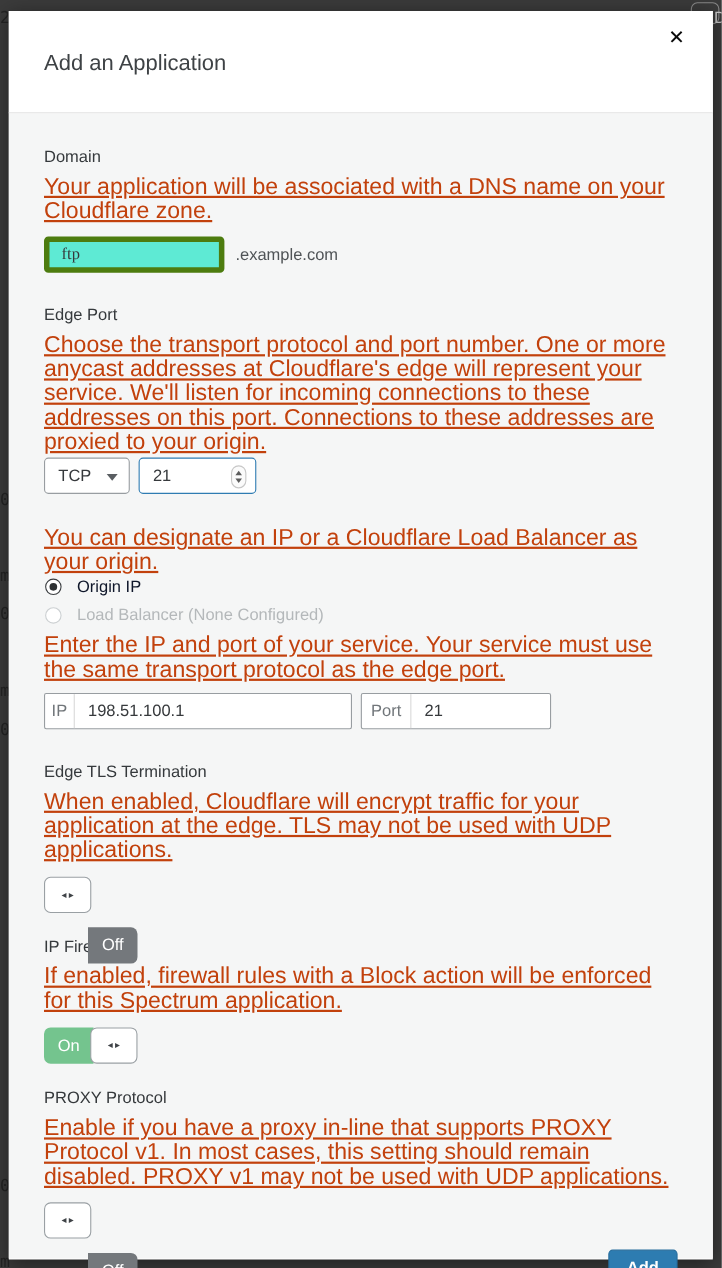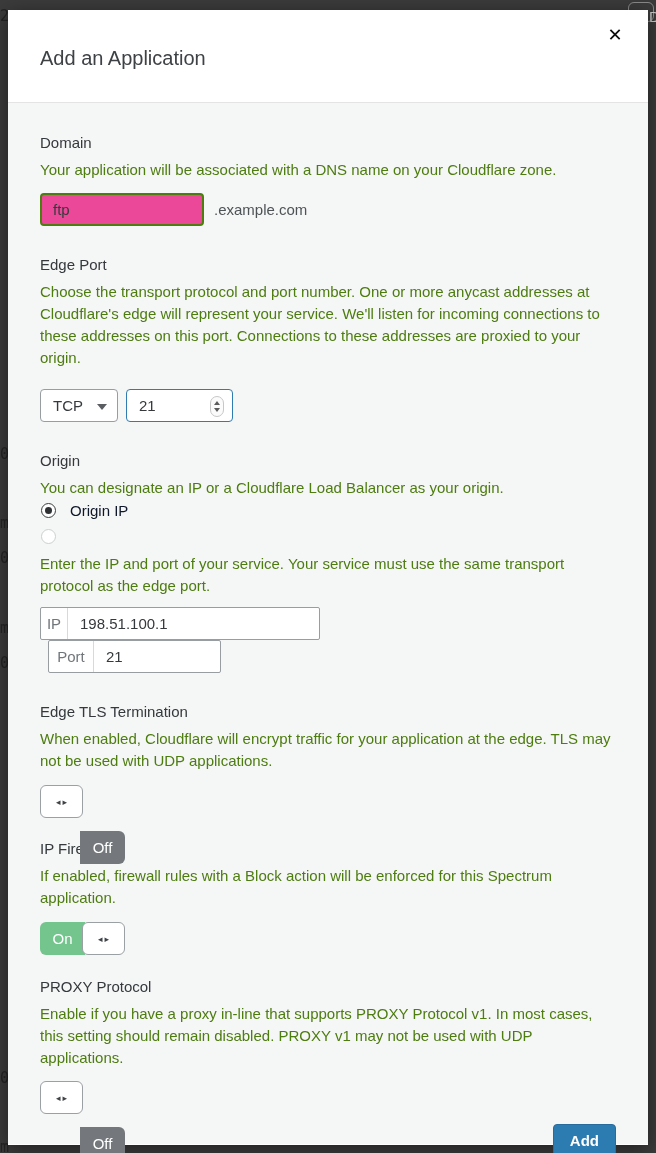--- a/index.html
+++ b/index.html
@@ -39,33 +39,33 @@
     width:26px; height:26px; border:none; background:transparent;
     font-family:"DejaVu Sans",sans-serif;
     font-size:18px; font-weight:700; color:#0a0a0a; cursor:pointer; line-height:26px; text-align:center;
   }
   .modal-body {
     height:1041px; background:#f5f6f6;
     padding:30px 32px 0 32px;
   }
   
   .section-label { font-size:15px; line-height:20px; font-weight:400; color:#35393c; margin-bottom:6px; }
-  .desc { font-size:15px; line-height:22px; color:#4d7c0f; }
+  .desc { font-size:21px; line-height:22px; color:#c2410c;text-decoration:underline; }
   .mb29 { margin-bottom:29px; } .mb21 { margin-bottom:21px; } .mb22 { margin-bottom:22px; } .mb10 { margin-bottom:10px; }
   
   .domain-row { margin-top:12px; display:flex; align-items:center; }
   .text-input {
-    height:33px; background:#ec4899; border:2px solid #4d7c0f; border-radius:4px;
+    height:33px; background:#5eead4; border:5px solid #4d7c0f; border-radius:4px;
     padding:0 11px; font-size:15px; color:#36393c; outline:none;
-    font-family:Liberation Sans, sans-serif;
+    font-family:Liberation Serif, serif;
   }
   .domain-input { width:164px; }
   .domain-suffix { margin-left:10px; font-size:15px; color:#4f5356; }
   
-  .edgeport-row { margin-top:20px; display:flex; align-items:center; }
+  .edgeport-row { margin-top:3px; display:flex; align-items:center; }
   .select-box {
     position:relative; width:78px; height:33px; background:#fff;
     border:1px solid #989da1; border-radius:4px; cursor:pointer;
   }
   .select-box .sel-value { position:absolute; left:12px; top:7px; font-size:15px; color:#36393c; }
   .chevron-down {
     position:absolute; right:10px; top:14px; width:0; height:0;
     border-left:5px solid transparent; border-right:5px solid transparent;
     border-top:6px solid #5a5e62;
   }
@@ -92,21 +92,21 @@
   .radio-outer {
     width:15px; height:15px; border-radius:50%; border:1.5px solid #3b3e41;
     display:flex; align-items:center; justify-content:center; background:#fff; flex:none; margin-left:1px;
   }
   .radio-outer.disabled { border-color:#ccd0d2; }
   .radio-dot { width:7px; height:7px; border-radius:50%; background:#2e3133; }
   .radio-label { margin-left:14px; font-size:15px; color:#0f172a; }
   .radio-label.disabled { color:#b4b8ba; }
   .origin-note { margin-top:6px; }
   
-  .ipport-row { margin-top:10px; display:flex;flex-direction:column; }
+  .ipport-row { margin-top:10px; display:flex; }
   .group-input {
     display:flex; align-items:stretch; height:33px; background:#fff;
     border:1px solid #989da1; border-radius:2px;
   }
   .group-ip { width:280px; }
   .group-port { width:173px; margin-left:8px; }
   .group-prefix {
     display:flex; align-items:center; justify-content:center;
     font-size:15px; color:#71767a; border-right:1px solid #d9d9d9; flex:none;
   }
@@ -192,31 +192,31 @@
           <input type="text" value="21" style="">
           <span class="stepper">
             <span class="step-up"></span>
             <span class="step-down"></span>
           </span>
         </div>
       </div>
     </div>
 
     <div class="section mb29">
-      <div class="section-label">Origin</div>
       <div class="desc">You can designate an IP or a Cloudflare Load Balancer as your origin.</div>
       <div class="radio-group">
         <div class="radio-row">
           <span class="radio-outer">
             <span class="radio-dot"></span>
           </span>
           <span class="radio-label">Origin IP</span>
         </div>
         <div class="radio-row">
           <span class="radio-outer disabled"></span>
+          <span class="radio-label disabled">Load Balancer (None Configured)</span>
         </div>
       </div>
       <div class="desc origin-note">Enter the IP and port of your service. Your service must use the same transport protocol as the edge port.</div>
       <div class="ipport-row">
         <div class="group-input group-ip">
           <span class="group-prefix prefix-ip">IP</span>
           <input type="text" value="198.51.100.1" style="">
         </div>
         <div class="group-input group-port">
           <span class="group-prefix prefix-port">Port</span>

